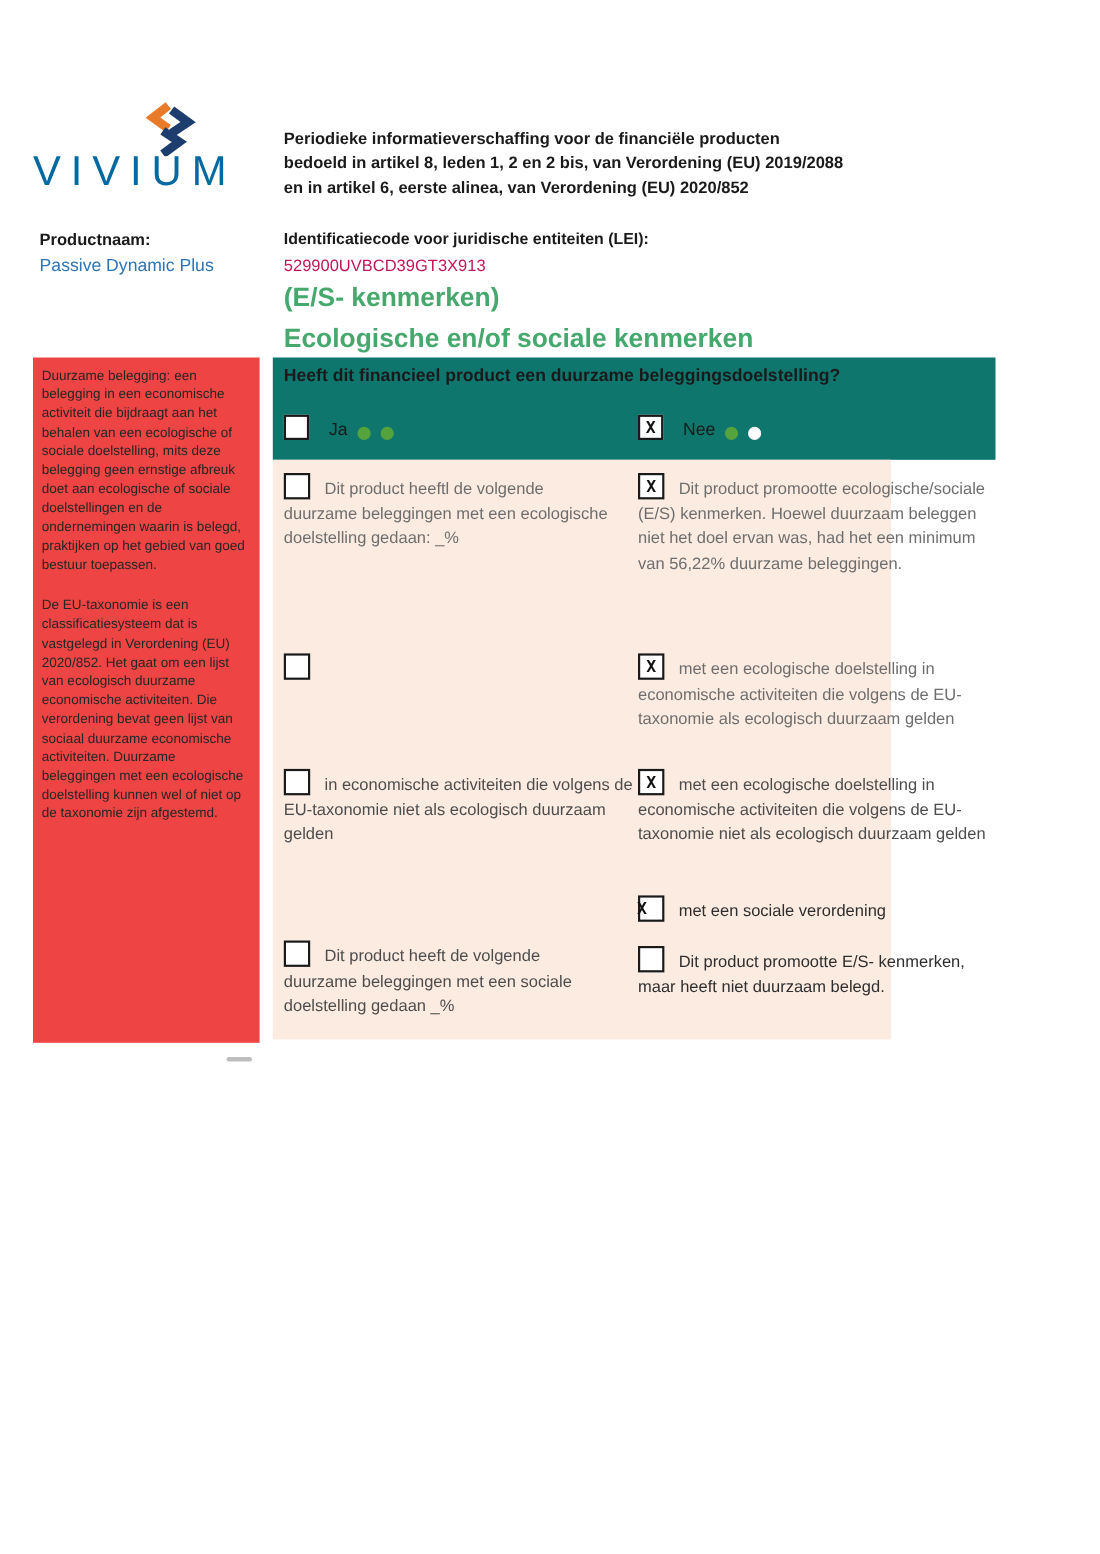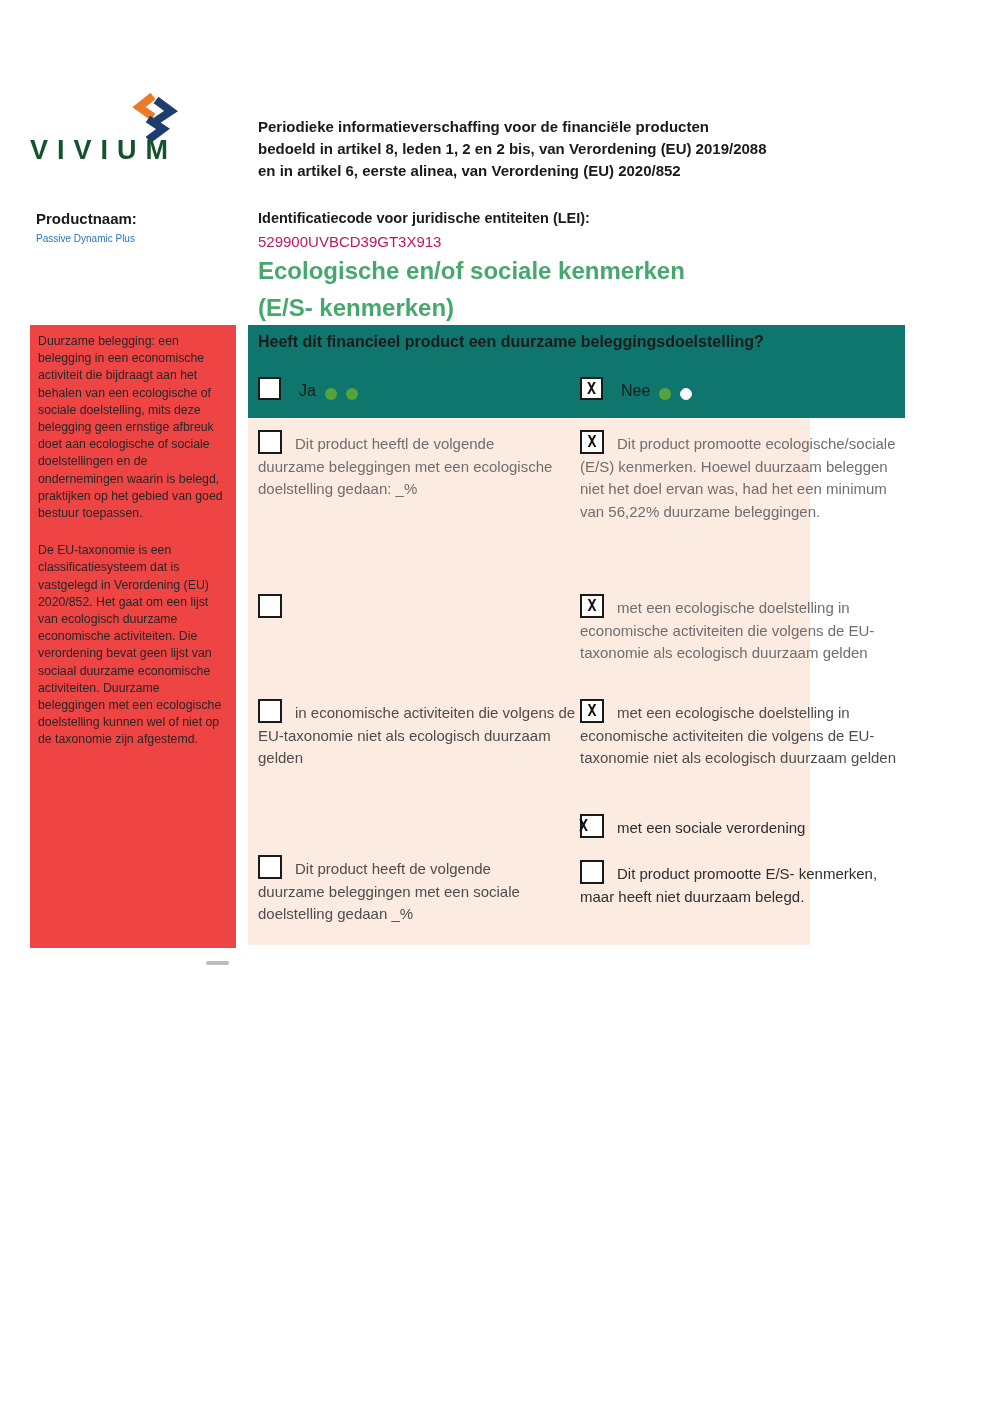--- a/index.html
+++ b/index.html
@@ -6,33 +6,33 @@
   body{
     width:1000px;height:1413px;background:#ffffff;
     font-family:"Liberation Sans", sans-serif;
     color:#1a1a1a;position:relative;
   }
   .abs{position:absolute;}
 
   
   .logo-icon{left:126px;top:92px;width:58px;height:50px;}
   .wordmark{
-    left:30px;top:135px;font-size:27px;font-weight:700;color:#14532d;
+    left:30px;top:135px;font-size:38px;font-weight:400;color:#0369a1;
     letter-spacing:9px;
   }
 
   
   .hdr{
     left:258px;top:116px;width:600px;font-size:15px;font-weight:700;
     line-height:22px;color:#1a1a1a;
   }
 
   
   .prod-label{left:36px;top:210px;font-size:15px;font-weight:700;}
-  .prod-name{left:36px;top:233px;font-size:10px;color:#2e74b5;}
+  .prod-name{left:36px;top:233px;font-size:16px;color:#2e74b5;}
   .lei-label{left:258px;top:210px;font-size:14.5px;font-weight:700;}
   .lei-value{left:258px;top:233px;font-size:15px;color:#be185d;}
 
   
   .title{
     left:258px;top:252px;width:620px;font-size:24px;font-weight:700;
     color:#47a86e;line-height:37px;
   }
 
   
@@ -101,22 +101,22 @@
   <div>bedoeld in artikel 8, leden 1, 2 en 2 bis, van Verordening (EU) 2019/2088</div>
   <div>en in artikel 6, eerste alinea, van Verordening (EU) 2020/852</div>
 </div>
 
 <div class="abs prod-label">Productnaam:</div>
 <div class="abs prod-name">Passive Dynamic Plus</div>
 <div class="abs lei-label">Identificatiecode voor juridische entiteiten (LEI):</div>
 <div class="abs lei-value">529900UVBCD39GT3X913</div>
 
 <div class="abs title">
+  <div>(E/S- kenmerken)</div>
   <div>Ecologische en/of sociale kenmerken</div>
-  <div>(E/S- kenmerken)</div>
 </div>
 
 <div class="abs sidebar">
   <p>Duurzame belegging: een belegging in een economische activiteit die bijdraagt aan het behalen van een ecologische of sociale doelstelling, mits deze belegging geen ernstige afbreuk doet aan ecologische of sociale doelstellingen en de ondernemingen waarin is belegd, praktijken op het gebied van goed bestuur toepassen.</p>
   <p>De EU-taxonomie is een classificatiesysteem dat is vastgelegd in Verordening (EU) 2020/852. Het gaat om een lijst van ecologisch duurzame economische activiteiten. Die verordening bevat geen lijst van sociaal duurzame economische activiteiten. Duurzame beleggingen met een ecologische doelstelling kunnen wel of niet op de taxonomie zijn afgestemd.</p>
 </div>
 
 <div class="abs band">
   <div class="question">Heeft dit financieel product een duurzame beleggingsdoelstelling?</div>
   <div class="answer-row answer-yes">

